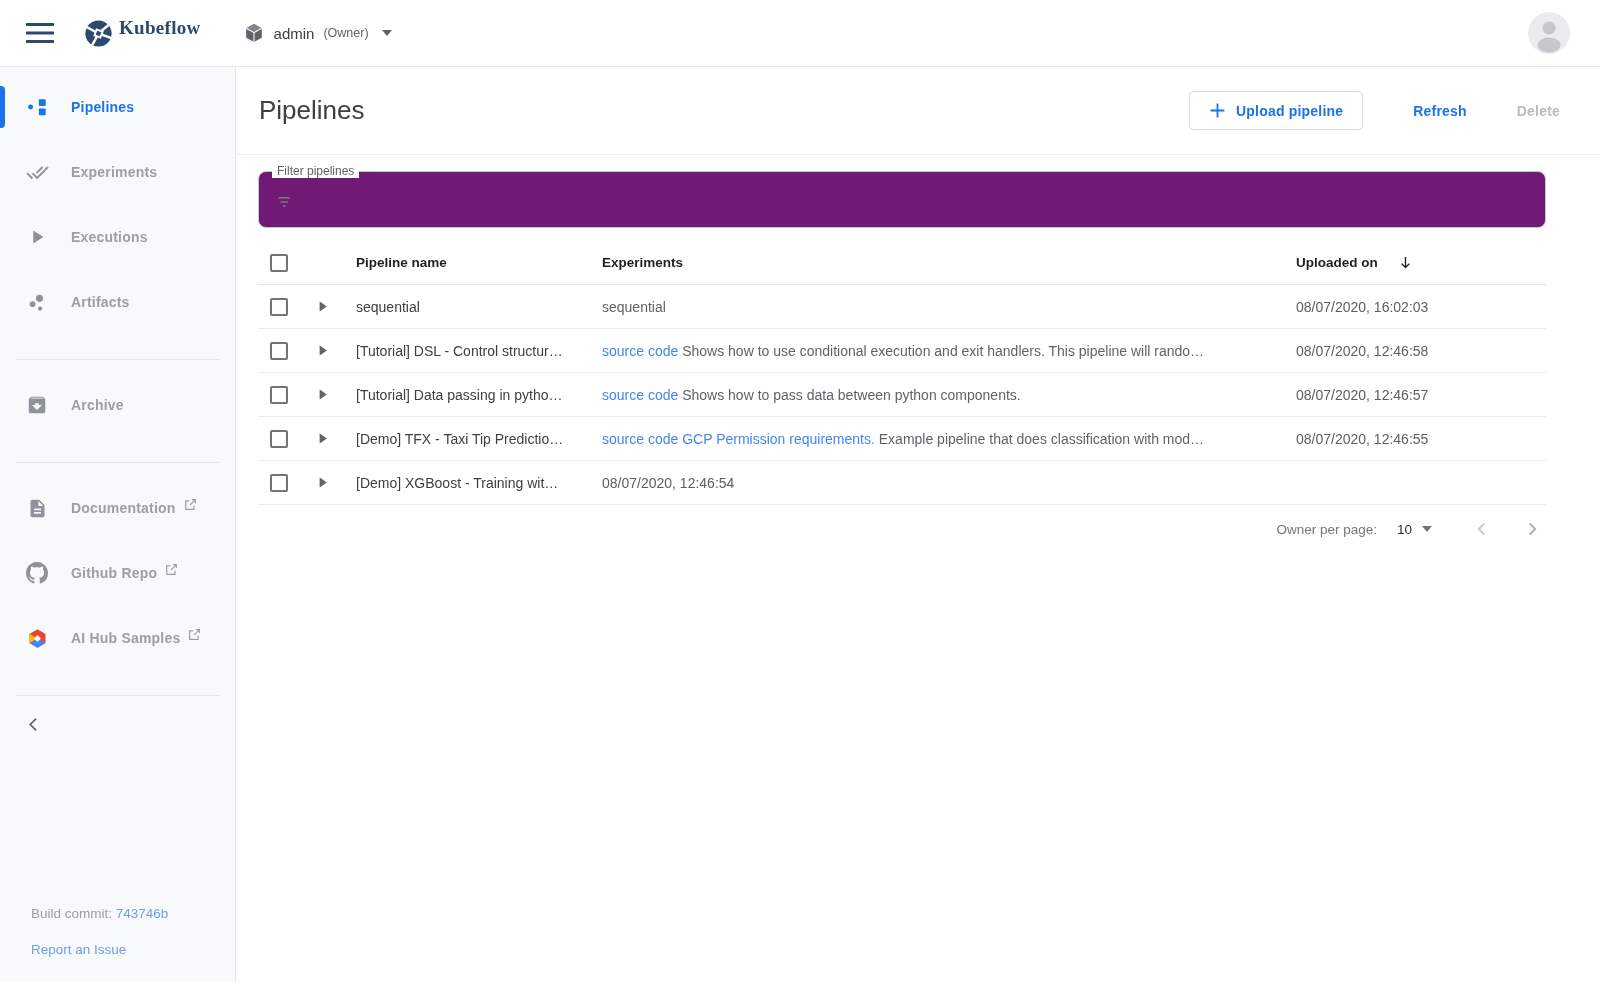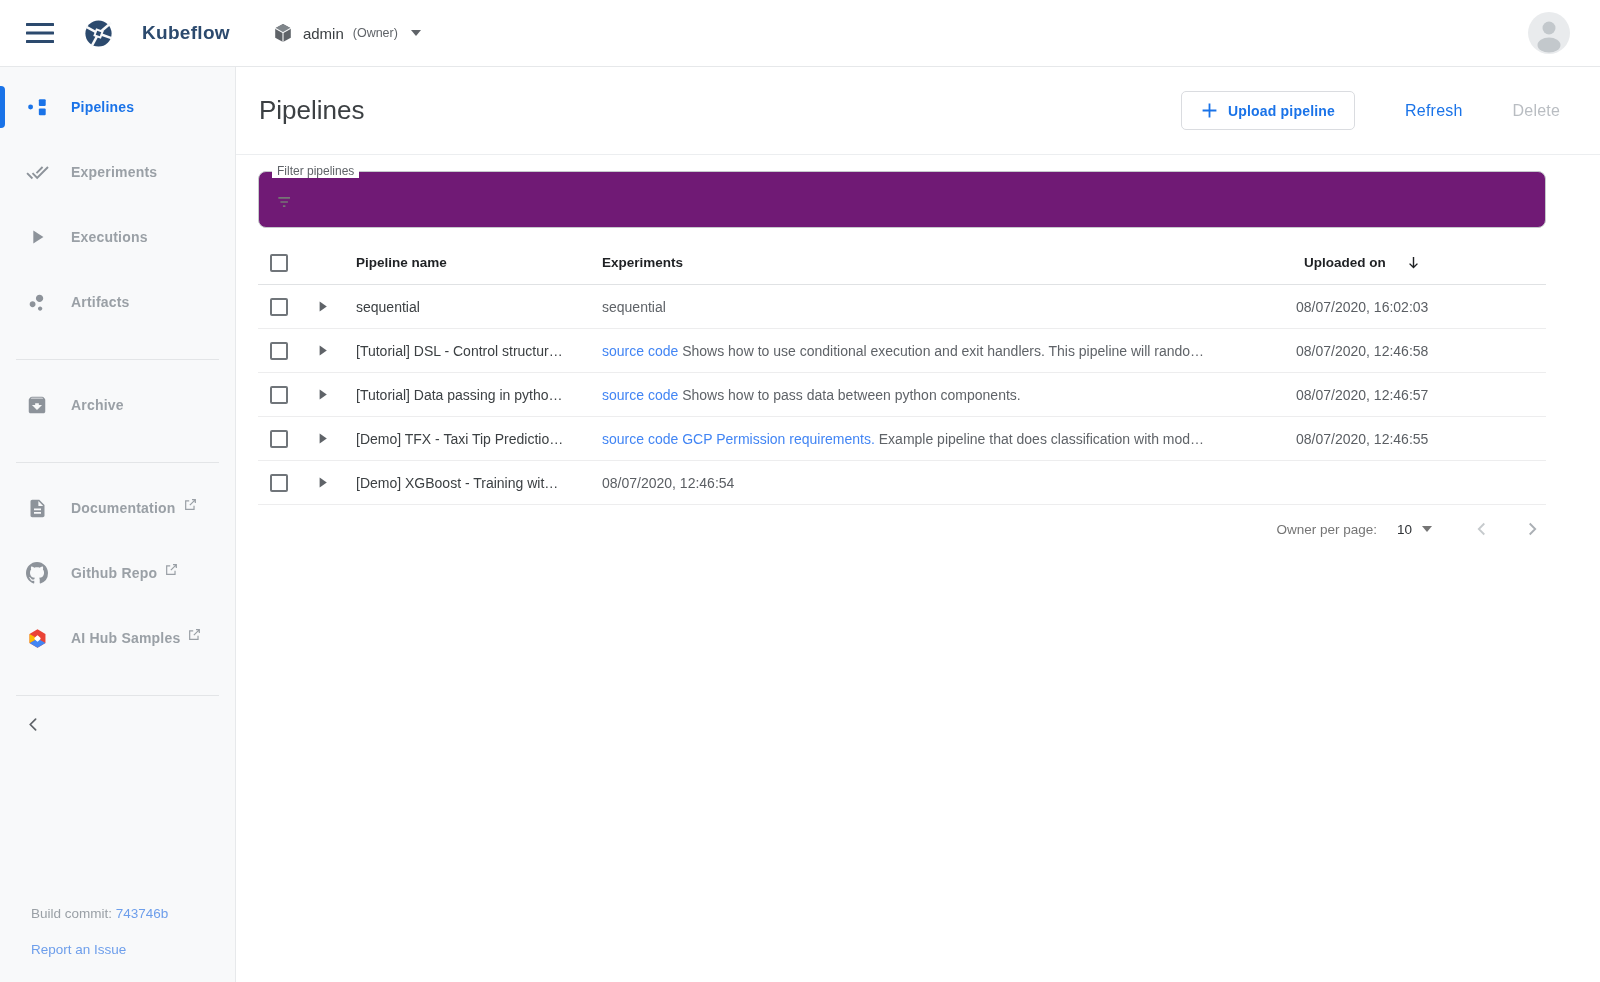--- a/index.html
+++ b/index.html
@@ -3,21 +3,21 @@
 <meta charset="utf-8">
 <style>
   * { margin:0; padding:0; box-sizing:border-box; }
   html,body { width:1600px; height:982px; overflow:hidden; background:#fff;
     font-family:"Liberation Sans", sans-serif; color:#3c4043; }
 
   
   .topbar { height:67px; background:#fff; border-bottom:1px solid #e6e8ea;
     display:flex; align-items:center; padding:0 30px 0 25px; position:relative; z-index:5; }
   .hamburger { width:30px; height:24px; display:flex; align-items:center; justify-content:center; cursor:pointer; }
-  .brand { display:flex; align-items:center; gap:27px; margin-left:27px; }
+  .brand { display:flex; align-items:flex-start; gap:4px; margin-left:27px;font-family:Liberation Serif, serif; }
   .brand-name { font-size:19px; font-weight:bold; color:#2c4a6e; letter-spacing:.3px; }
   .ns-selector { display:flex; align-items:center; gap:9px; margin-left:42px; cursor:pointer; }
   .ns-name { font-size:15px; color:#3c4043; }
   .ns-role { font-size:12.5px; color:#5f6368; }
   .ns-caret { margin-left:4px; display:flex; }
   .avatar { margin-left:auto; width:42px; height:42px; border-radius:50%; background:#e9ebed;
     display:flex; align-items:center; justify-content:center; overflow:hidden; }
 
   
   .shell { display:flex; height:915px; }
@@ -44,41 +44,41 @@
 
   
   .main { flex:1; display:flex; flex-direction:column; background:#fff; min-width:0; }
   .page-header { height:88px; display:flex; align-items:center; padding:0 40px 0 23px;
     border-bottom:1px solid #eceef0; }
   .page-title { font-size:26px; font-weight:400; color:#3c4043; }
   .actions { margin-left:auto; display:flex; align-items:center;padding-left:48px; }
   .btn-upload { display:flex; align-items:center; gap:10px; border:1px solid #dadce0; background:#fff;
     border-radius:5px; padding:10px 19px; color:#1a73e8; font-size:14px; font-weight:bold;
     letter-spacing:.2px; cursor:pointer; }
-  .btn-text { border:none; background:none; font-size:16px; font-weight:normal; letter-spacing:.2px; cursor:pointer; }
+  .btn-text { border:none; background:none; font-size:14px; font-weight:bold; letter-spacing:.2px; cursor:pointer; }
   .btn-refresh { color:#1a73e8; margin-left:50px; }
   .btn-delete { color:#b9bdc2; margin-left:50px; cursor:default; }
 
   .content { padding:16px 54px 0 22px; }
 
   
   .filter-box { position:relative; border:1px solid #c6c9cc; border-radius:8px; height:57px;
     padding:13px 16px; display:flex; align-items:center; background:#701a75; }
   .filter-label { position:absolute; top:-8px; left:13px; background:#fff; padding:0 5px;
     font-size:12px; color:#5f6368; }
   .filter-icon { display:flex; align-items:flex-start; height:100%; padding-top:7px; }
   .filter-input { border:none; outline:none; flex:1; font-size:15px; margin-left:12px;
     font-family:"Liberation Sans", sans-serif; color:#3c4043; background:transparent; }
 
   
   .ptable { margin-top:13px; }
   .trow { display:grid; grid-template-columns:44px 42px 246px 1fr 250px; align-items:center;
     padding-left:12px; }
   .thead { height:44px; border-bottom:1px solid #e0e2e4; font-size:13.5px; font-weight:bold; color:#1f2124; }
-  .th-uploaded { display:flex; align-items:center; gap:20px; cursor:pointer;margin-left:8px; }
+  .th-uploaded { display:flex; align-items:center; gap:20px; cursor:pointer; }
   .tbody-row { height:44px; border-bottom:1px solid #ededee; font-size:14px; }
   .checkbox { width:18px; height:18px; border:2px solid #70757a; border-radius:2px; background:#fff; cursor:pointer; }
   .expand { display:flex; align-items:center; cursor:pointer; padding-left:5px; }
   .cell-name { color:#3c4043; white-space:nowrap; overflow:hidden; padding-right:14px; }
   .cell-desc { color:#5f6368; white-space:nowrap; overflow:hidden; padding-right:16px; }
   .cell-desc a { color:#4285f4; text-decoration:none; cursor:pointer; }
   .cell-time { color:#5a5e63; }
 
   
   .pager { height:48px; display:flex; align-items:center; justify-content:flex-end;

